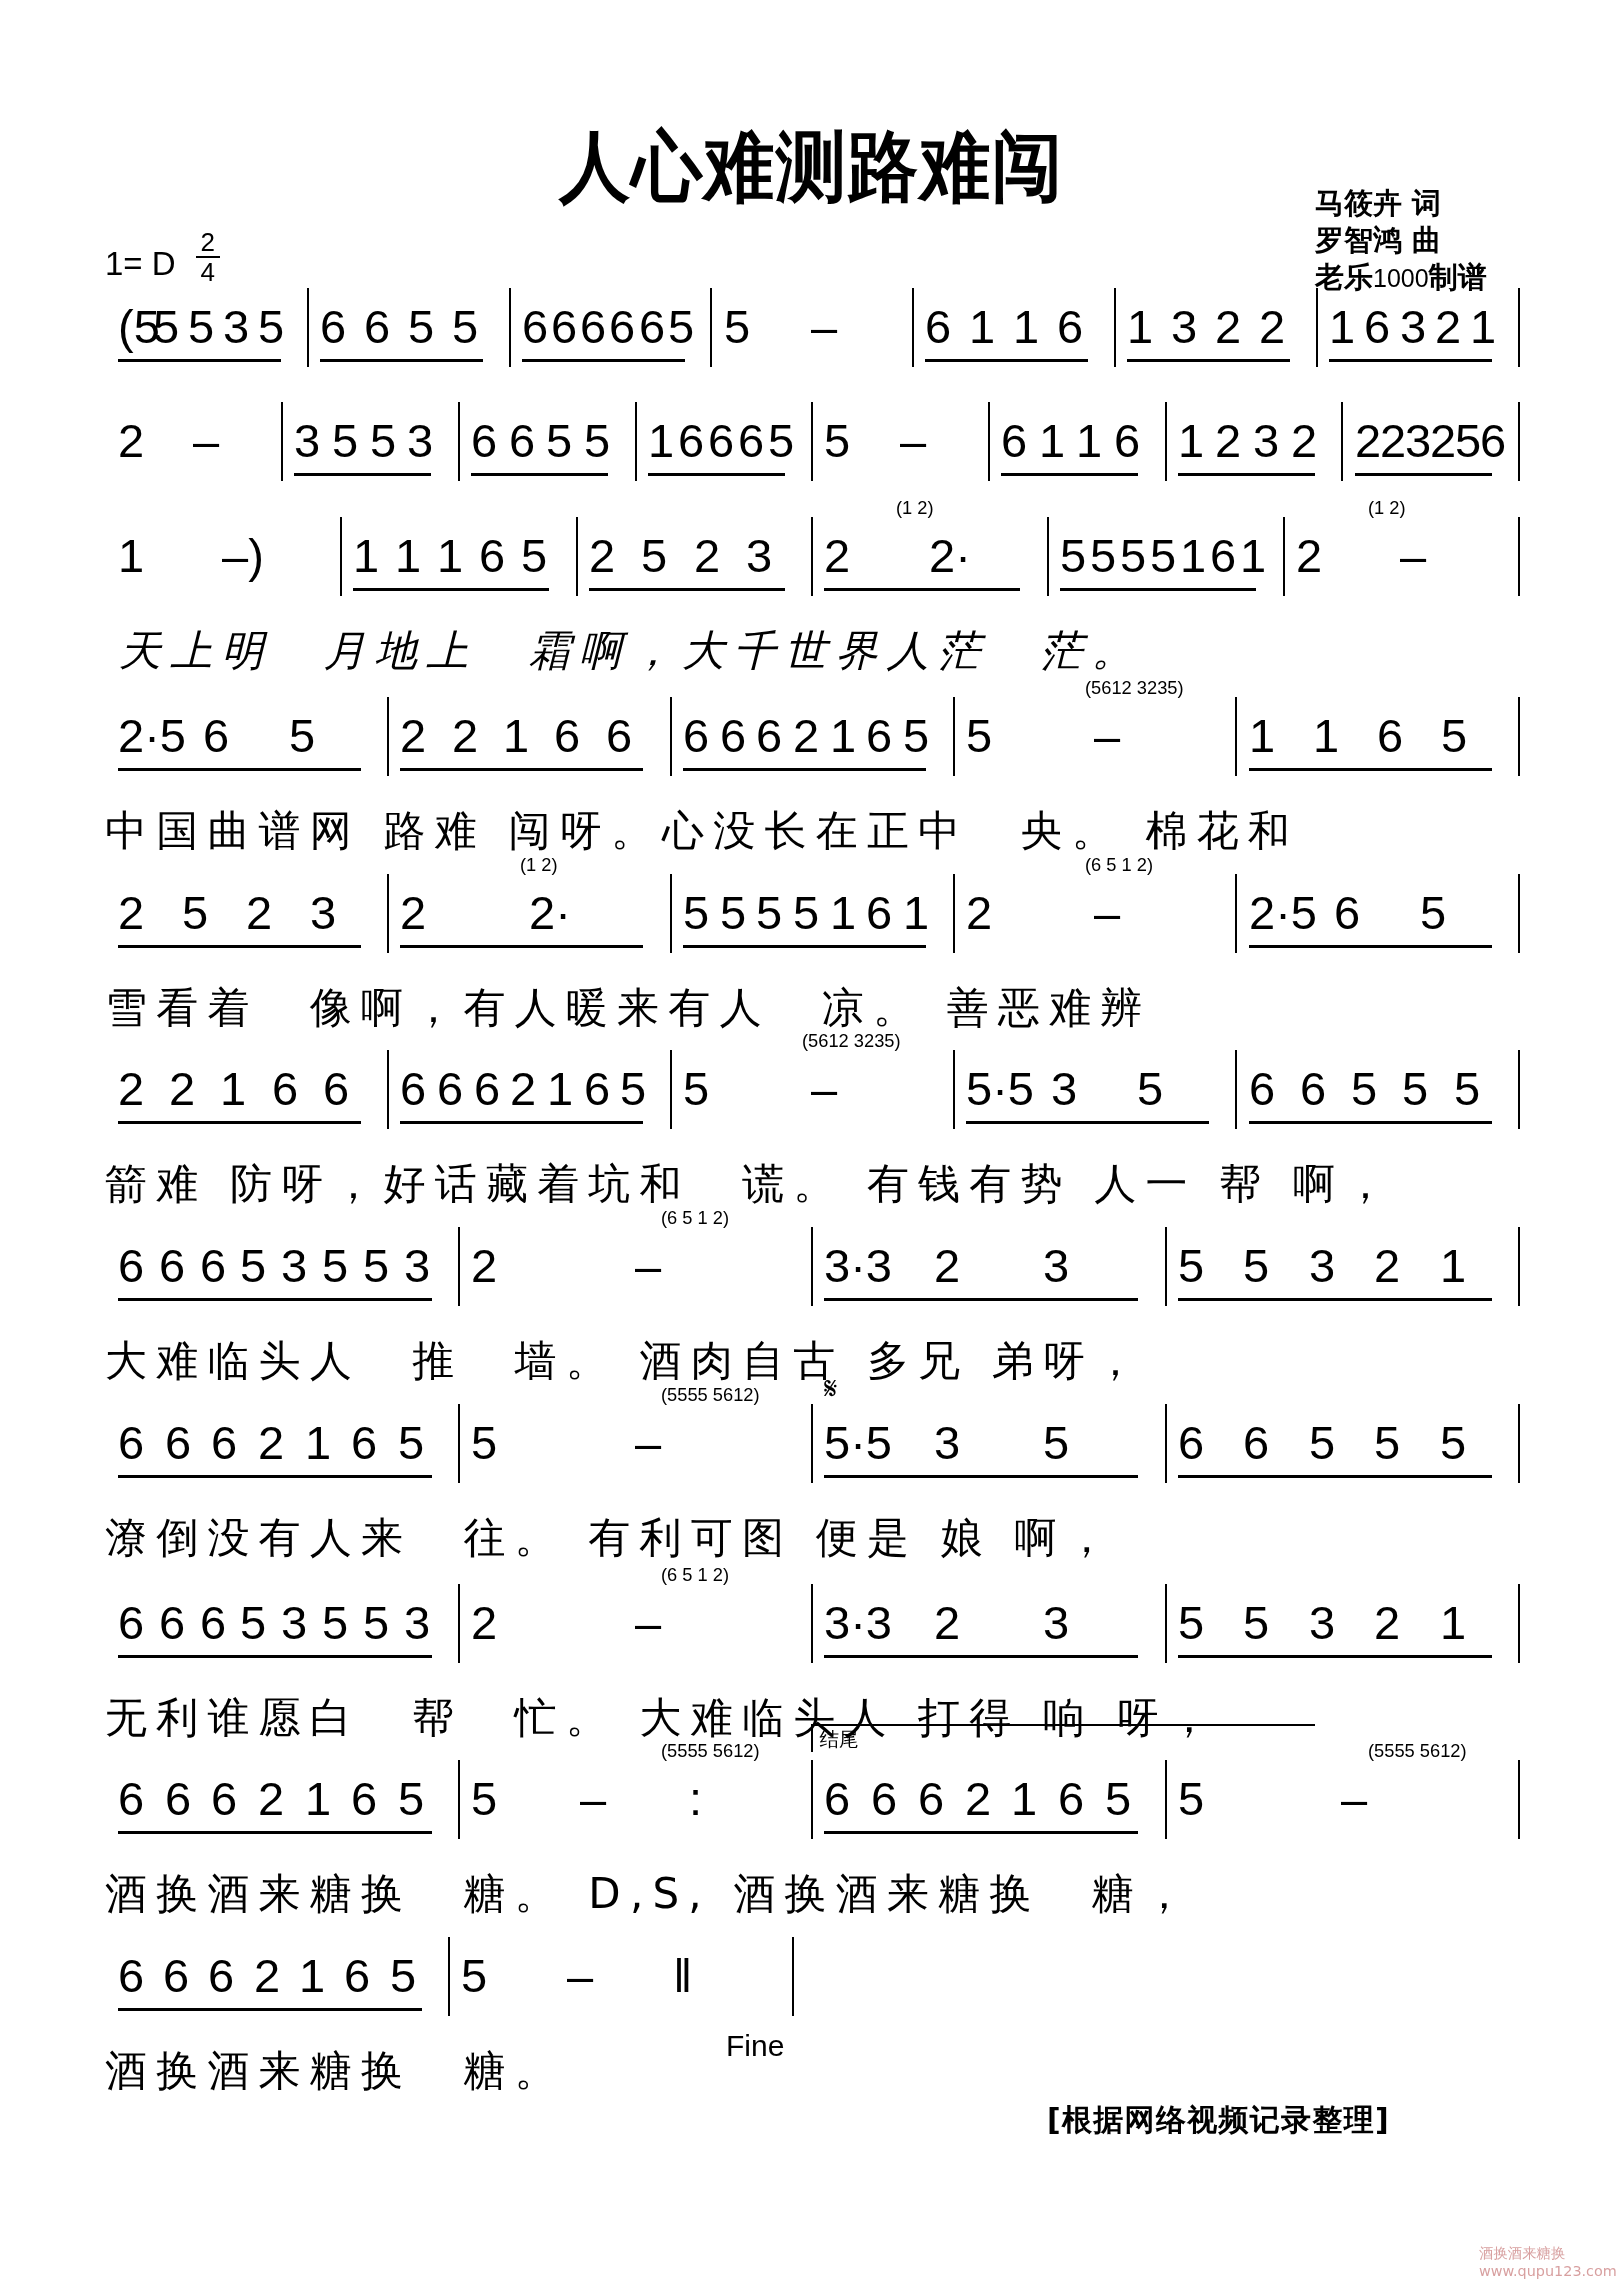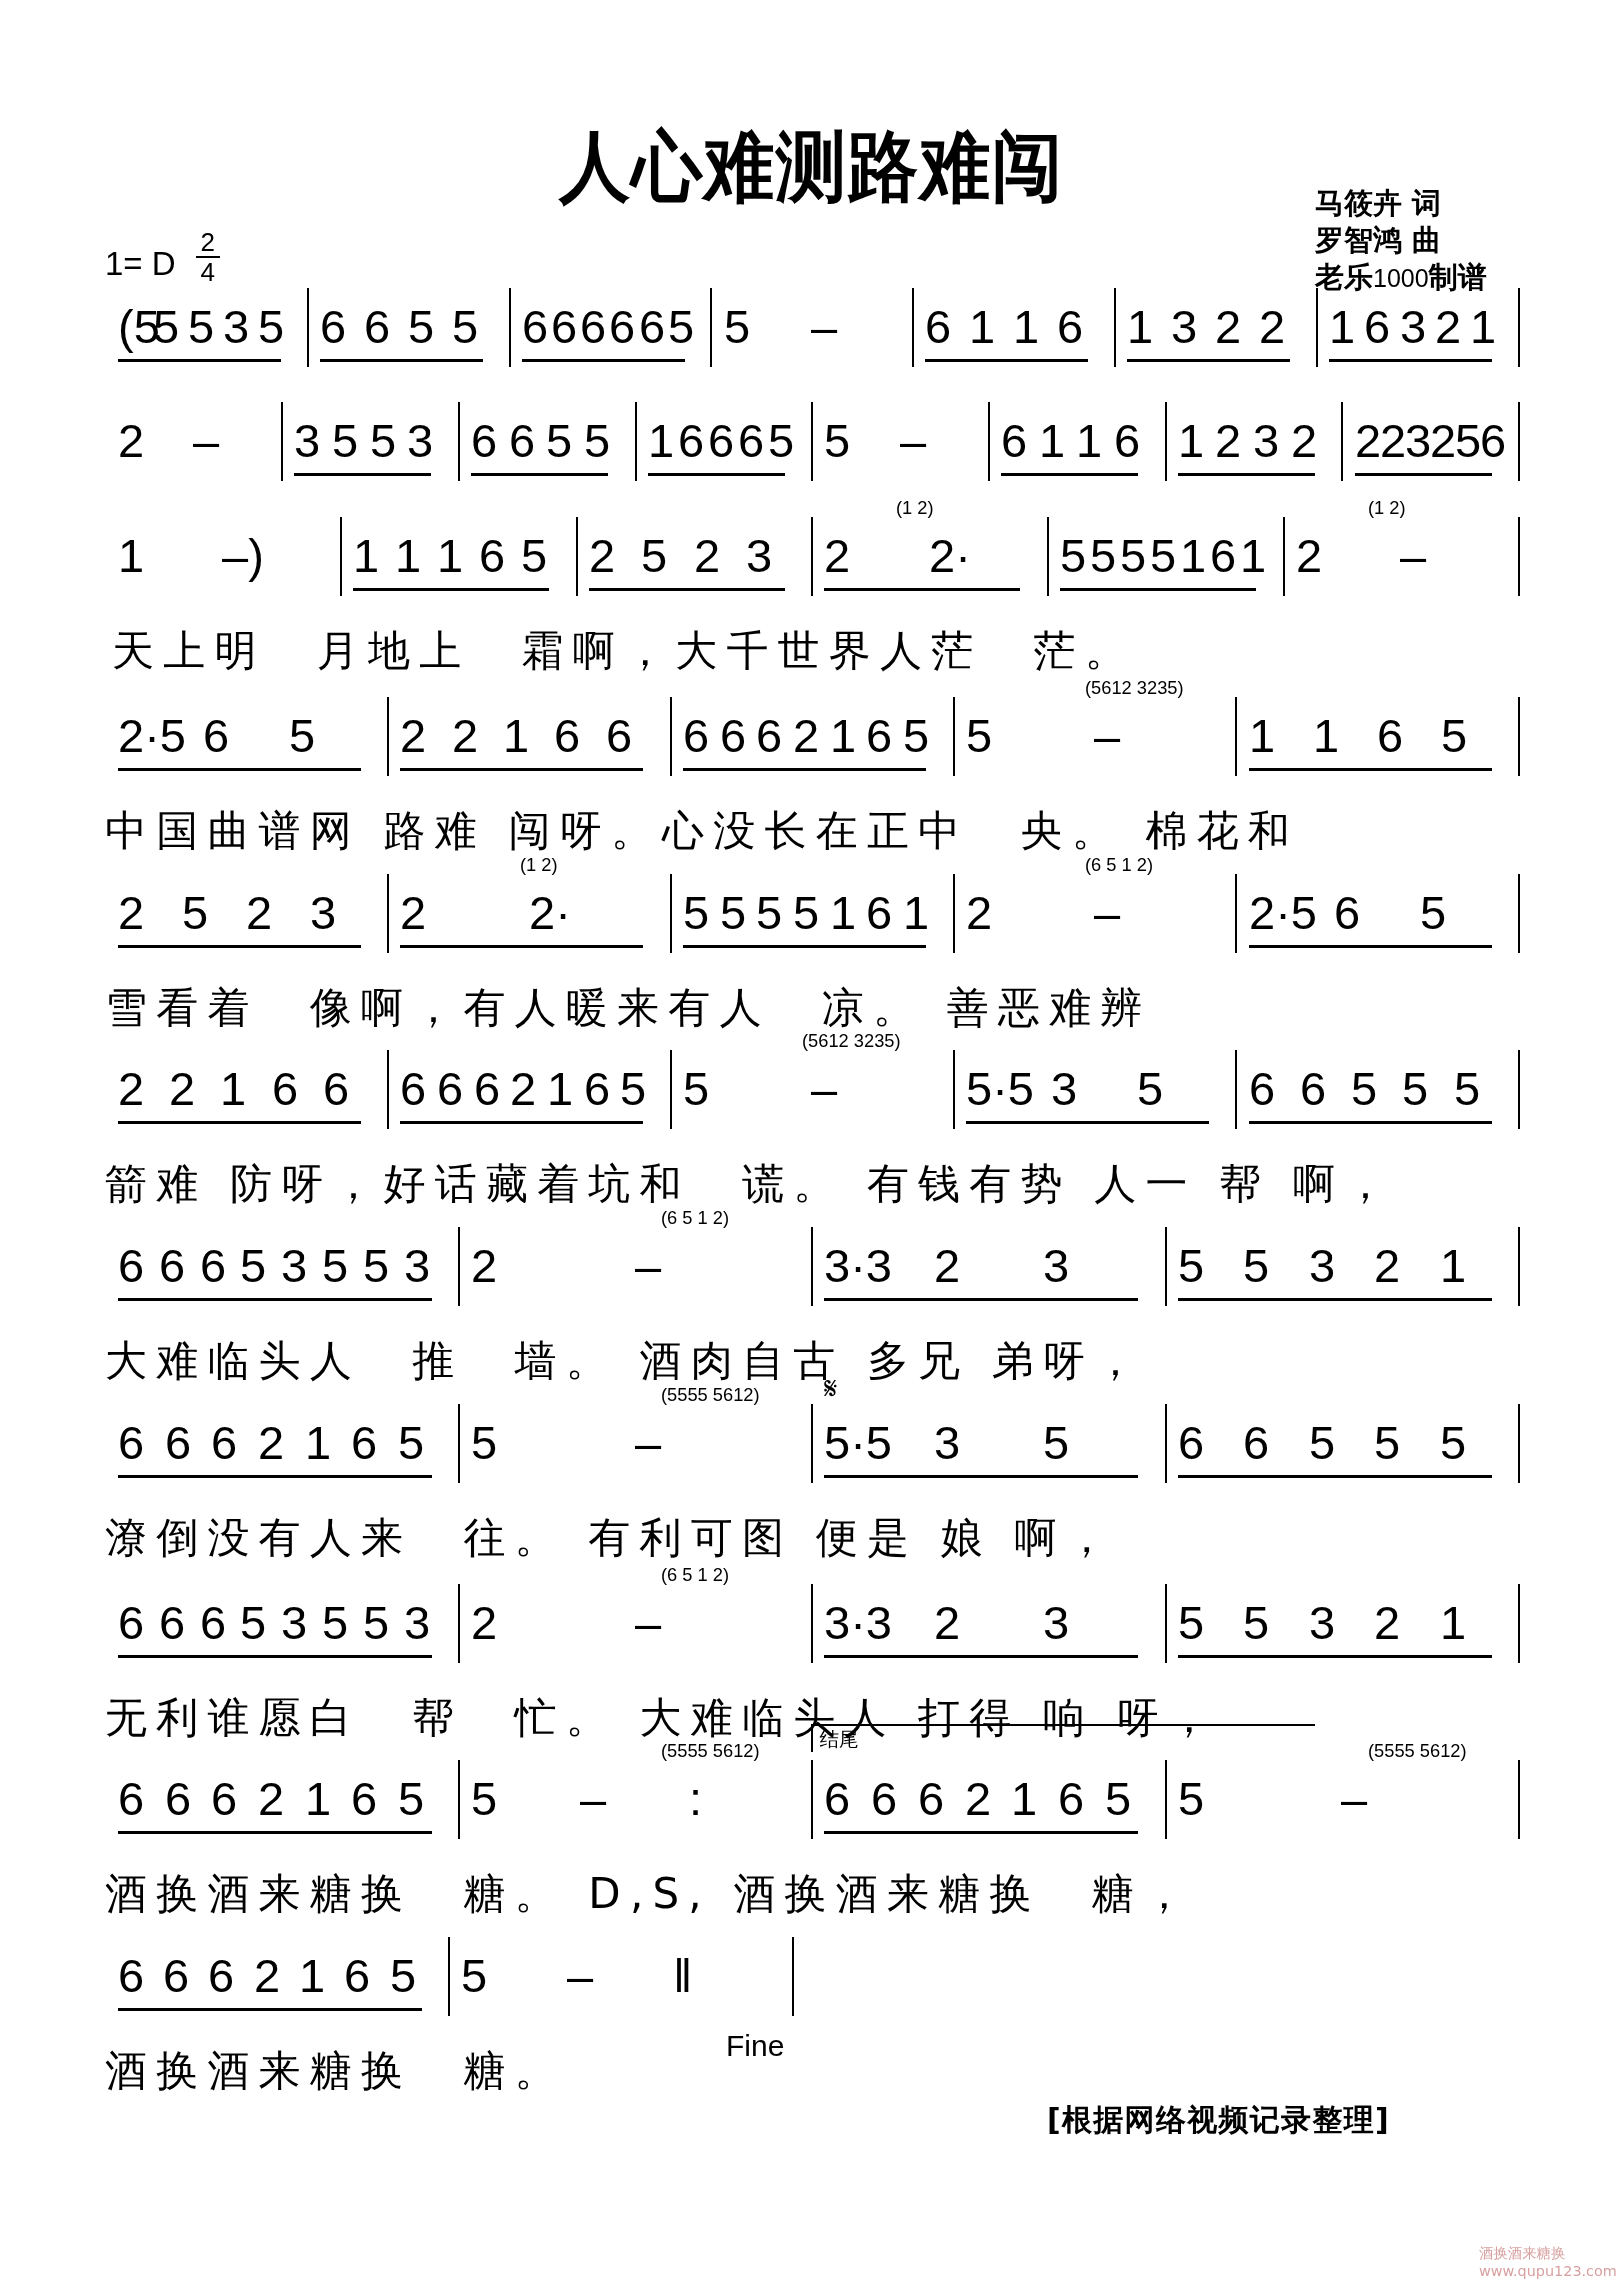--- a/index.html
+++ b/index.html
@@ -159,21 +159,21 @@
       <span class="note" style="left: 1150px; width: auto;">5</span>
       <span class="note" style="left: 1180px; width: auto;">1</span>
       <span class="note" style="left: 1210px; width: auto;">6</span>
       <span class="note" style="left: 1240px; width: auto;">1</span>
       <div class="uline" style="left: 1060px; top: 71px; width: 196px;"></div>
       <div class="barline" style="left: 1283px;"></div>
       <span class="note" style="left: 1296px; width: auto;">2</span>
       <span class="note" style="left: 1400px; width: auto;">–</span>
       <span class="grace" style="left: 1368px; top: -19.6px;">(1 2)</span>
       <div class="barline" style="left: 1518px;"></div>
-      <div class="lyr" style="left: 112px; top: 108px; letter-spacing: 9.2px;">天上明　月地上　霜啊，大千世界人茫　茫。</div>
+      <div class="lyr" style="left: 119px; top: 108px; letter-spacing: 9.2px; font-style: italic;">天上明　月地上　霜啊，大千世界人茫　茫。</div>
     </div>
     <div class="row" style="top: 697px;">
       <span class="note" style="left: 118px; width: auto;">2·5</span>
       <span class="note" style="left: 203px; width: auto;">6</span>
       <span class="note" style="left: 289px; width: auto;">5</span>
       <div class="uline" style="left: 118px; top: 71px; width: 243px;"></div>
       <div class="barline" style="left: 387px;"></div>
       <span class="note" style="left: 400px; width: auto;">2</span>
       <span class="note" style="left: 452px; width: auto;">2</span>
       <span class="note" style="left: 503px; width: auto;">1</span>

